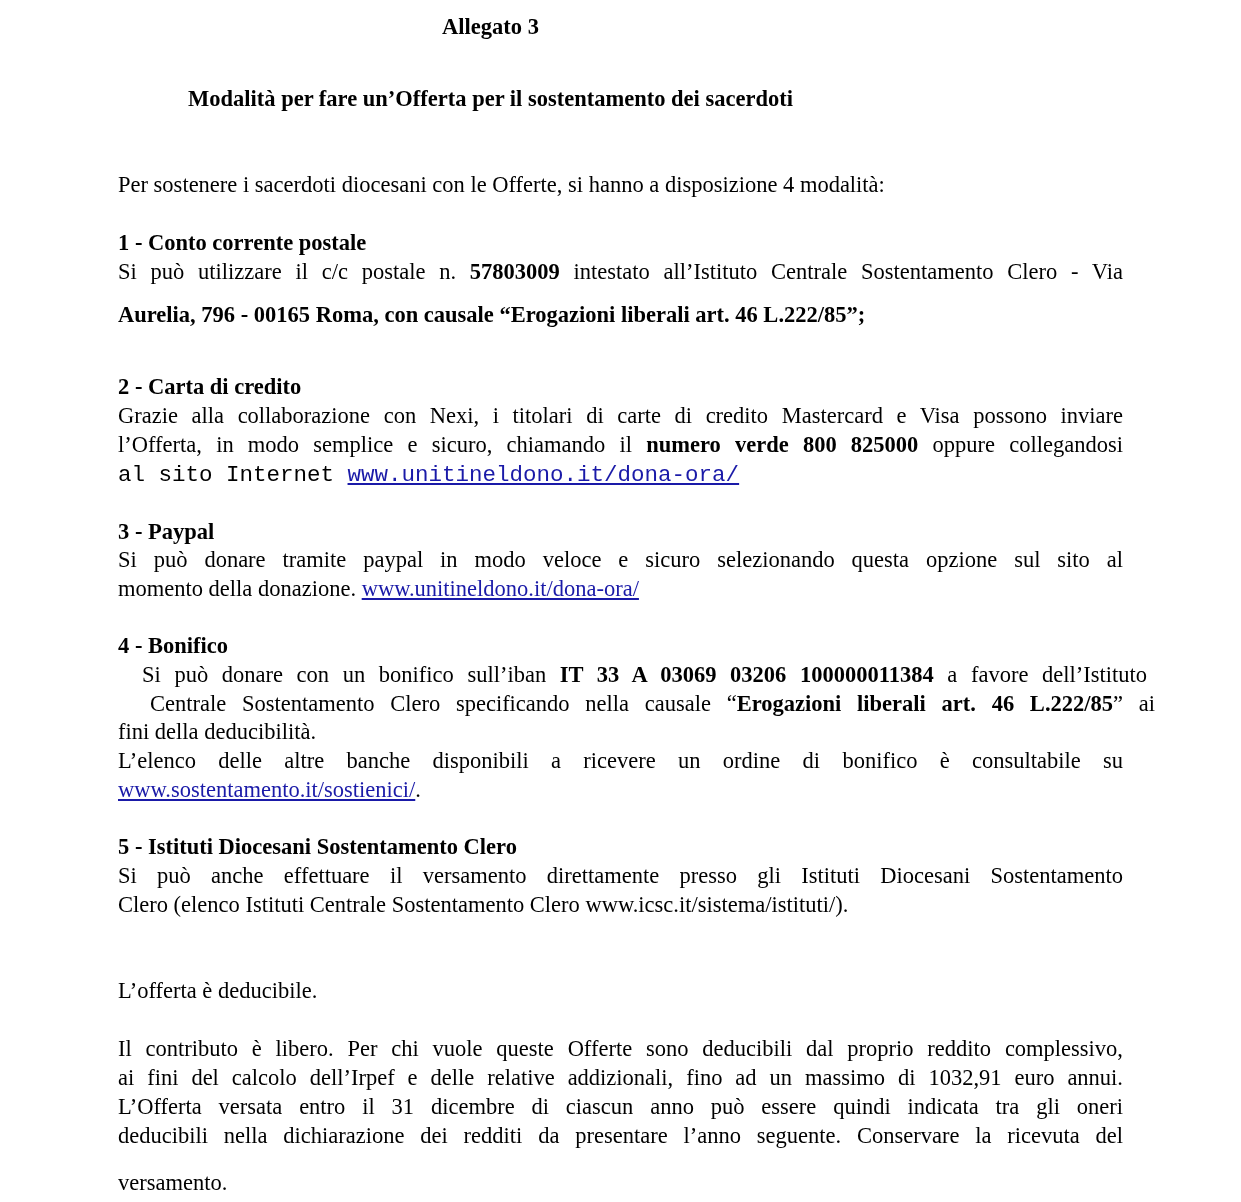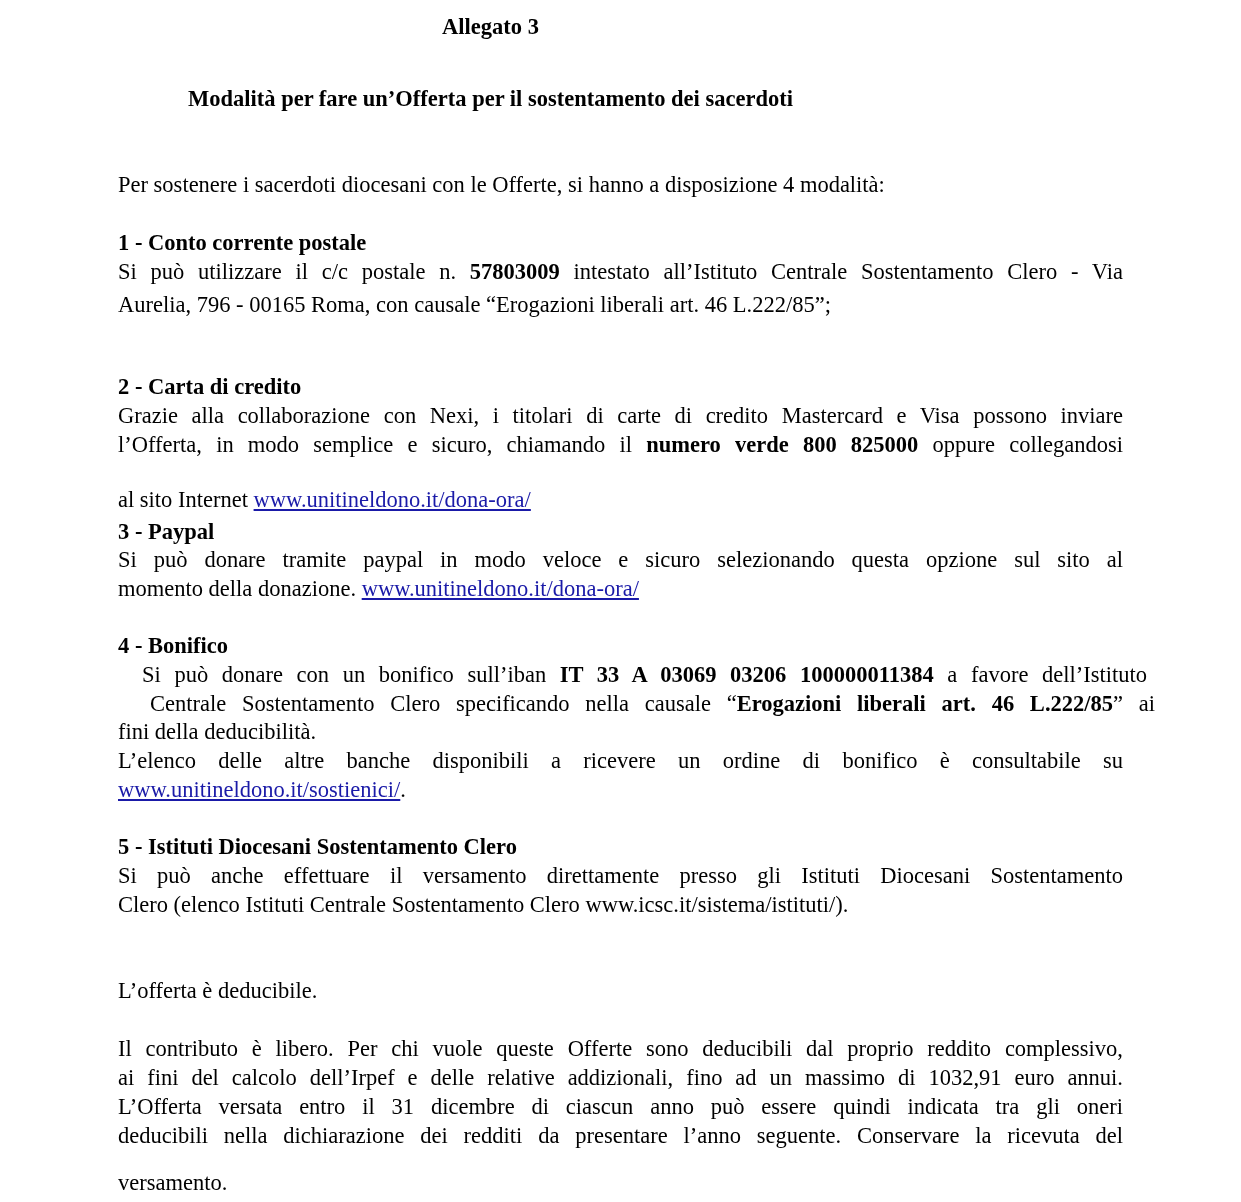--- a/index.html
+++ b/index.html
@@ -14,37 +14,37 @@
 </head>
 <body>
 
 <div class="line center" style="top:12px;"><b>Allegato 3</b></div>
 <div class="line center" style="top:84px;"><b>Modalità per fare un’Offerta per il sostentamento dei sacerdoti</b></div>
 
 <div class="line" style="top:170px;">Per sostenere i sacerdoti diocesani con le Offerte, si hanno a disposizione 4 modalità:</div>
 
 <div class="line" style="top:228px;"><b>1 - Conto corrente postale</b></div>
 <div class="line just" style="top:257px;"><span>Si può utilizzare il c/c postale n. </span><b>57803009</b><span> intestato all’Istituto Centrale Sostentamento Clero - Via</span></div>
-<div class="line" style="top:290px;">Aurelia, 796 - 00165 Roma, con causale “Erogazioni liberali art. 46 L.222/85”;</div>
+<div class="line" style="top:300px;font-weight:bold;">Aurelia, 796 - 00165 Roma, con causale “Erogazioni liberali art. 46 L.222/85”;</div>
 
 <div class="line" style="top:372px;text-align:right;"><b>2 - Carta di credito</b></div>
 <div class="line just" style="top:401px;font-family:Liberation Serif, serif;">Grazie alla collaborazione con Nexi, i titolari di carte di credito Mastercard e Visa possono inviare</div>
 <div class="line just" style="top:430px;"><span>l’Offerta, in modo semplice e sicuro, chiamando il </span><b>numero verde 800 825000</b><span> oppure collegandosi</span></div>
-<div class="line" style="top:485px;"><span>al sito Internet </span><a style="color: rgb(26, 26, 168);">www.unitineldono.it/dona-ora/</a></div>
+<div class="line" style="top:461px;font-family:Liberation Mono, monospace;"><span>al sito Internet </span><a style="color: rgb(26, 26, 168);">www.unitineldono.it/dona-ora/</a></div>
 
 <div class="line" style="top:517px;"><b>3 - Paypal</b></div>
 <div class="line just" style="top:545px;">Si può donare tramite paypal in modo veloce e sicuro selezionando questa opzione sul sito al</div>
 <div class="line" style="top:574px;"><span>momento della donazione. </span><a style="color: rgb(26, 26, 168);">www.unitineldono.it/dona-ora/</a></div>
 
 <div class="line" style="top:631px;"><b>4 - Bonifico</b></div>
 <div class="line just" style="top:660px;margin-left:24px;"><span>Si può donare con un bonifico sull’iban </span><b>IT 33 A 03069 03206 100000011384</b><span> a favore dell’Istituto</span></div>
 <div class="line just" style="top:689px;margin-left:32px;"><span>Centrale Sostentamento Clero specificando nella causale “</span><b>Erogazioni liberali art. 46 L.222/85</b><span>” ai</span></div>
 <div class="line" style="top:717px;">fini della deducibilità.</div>
 <div class="line just" style="top:746px;">L’elenco delle altre banche disponibili a ricevere un ordine di bonifico è consultabile su</div>
-<div class="line" style="top:775px;"><a style="color: rgb(26, 26, 168);">www.unitineldono.it/sostienici/</a><span>.</span></div>
+<div class="line" style="top:775px;"><a style="color: rgb(26, 26, 168);">www.sostentamento.it/sostienici/</a><span>.</span></div>
 
 <div class="line" style="top:832px;"><b>5 - Istituti Diocesani Sostentamento Clero</b></div>
 <div class="line just" style="top:861px;">Si può anche effettuare il versamento direttamente presso gli Istituti Diocesani Sostentamento</div>
 <div class="line" style="top:890px;">Clero (elenco Istituti Centrale Sostentamento Clero www.icsc.it/sistema/istituti/).</div>
 
 <div class="line" style="top:976px;">L’offerta è deducibile.</div>
 
 <div class="line just" style="top:1034px;">Il contributo è libero. Per chi vuole queste Offerte sono deducibili dal proprio reddito complessivo,</div>
 <div class="line just" style="top:1063px;">ai fini del calcolo dell’Irpef e delle relative addizionali, fino ad un massimo di 1032,91 euro annui.</div>
 <div class="line just" style="top:1092px;">L’Offerta versata entro il 31 dicembre di ciascun anno può essere quindi indicata tra gli oneri</div>

